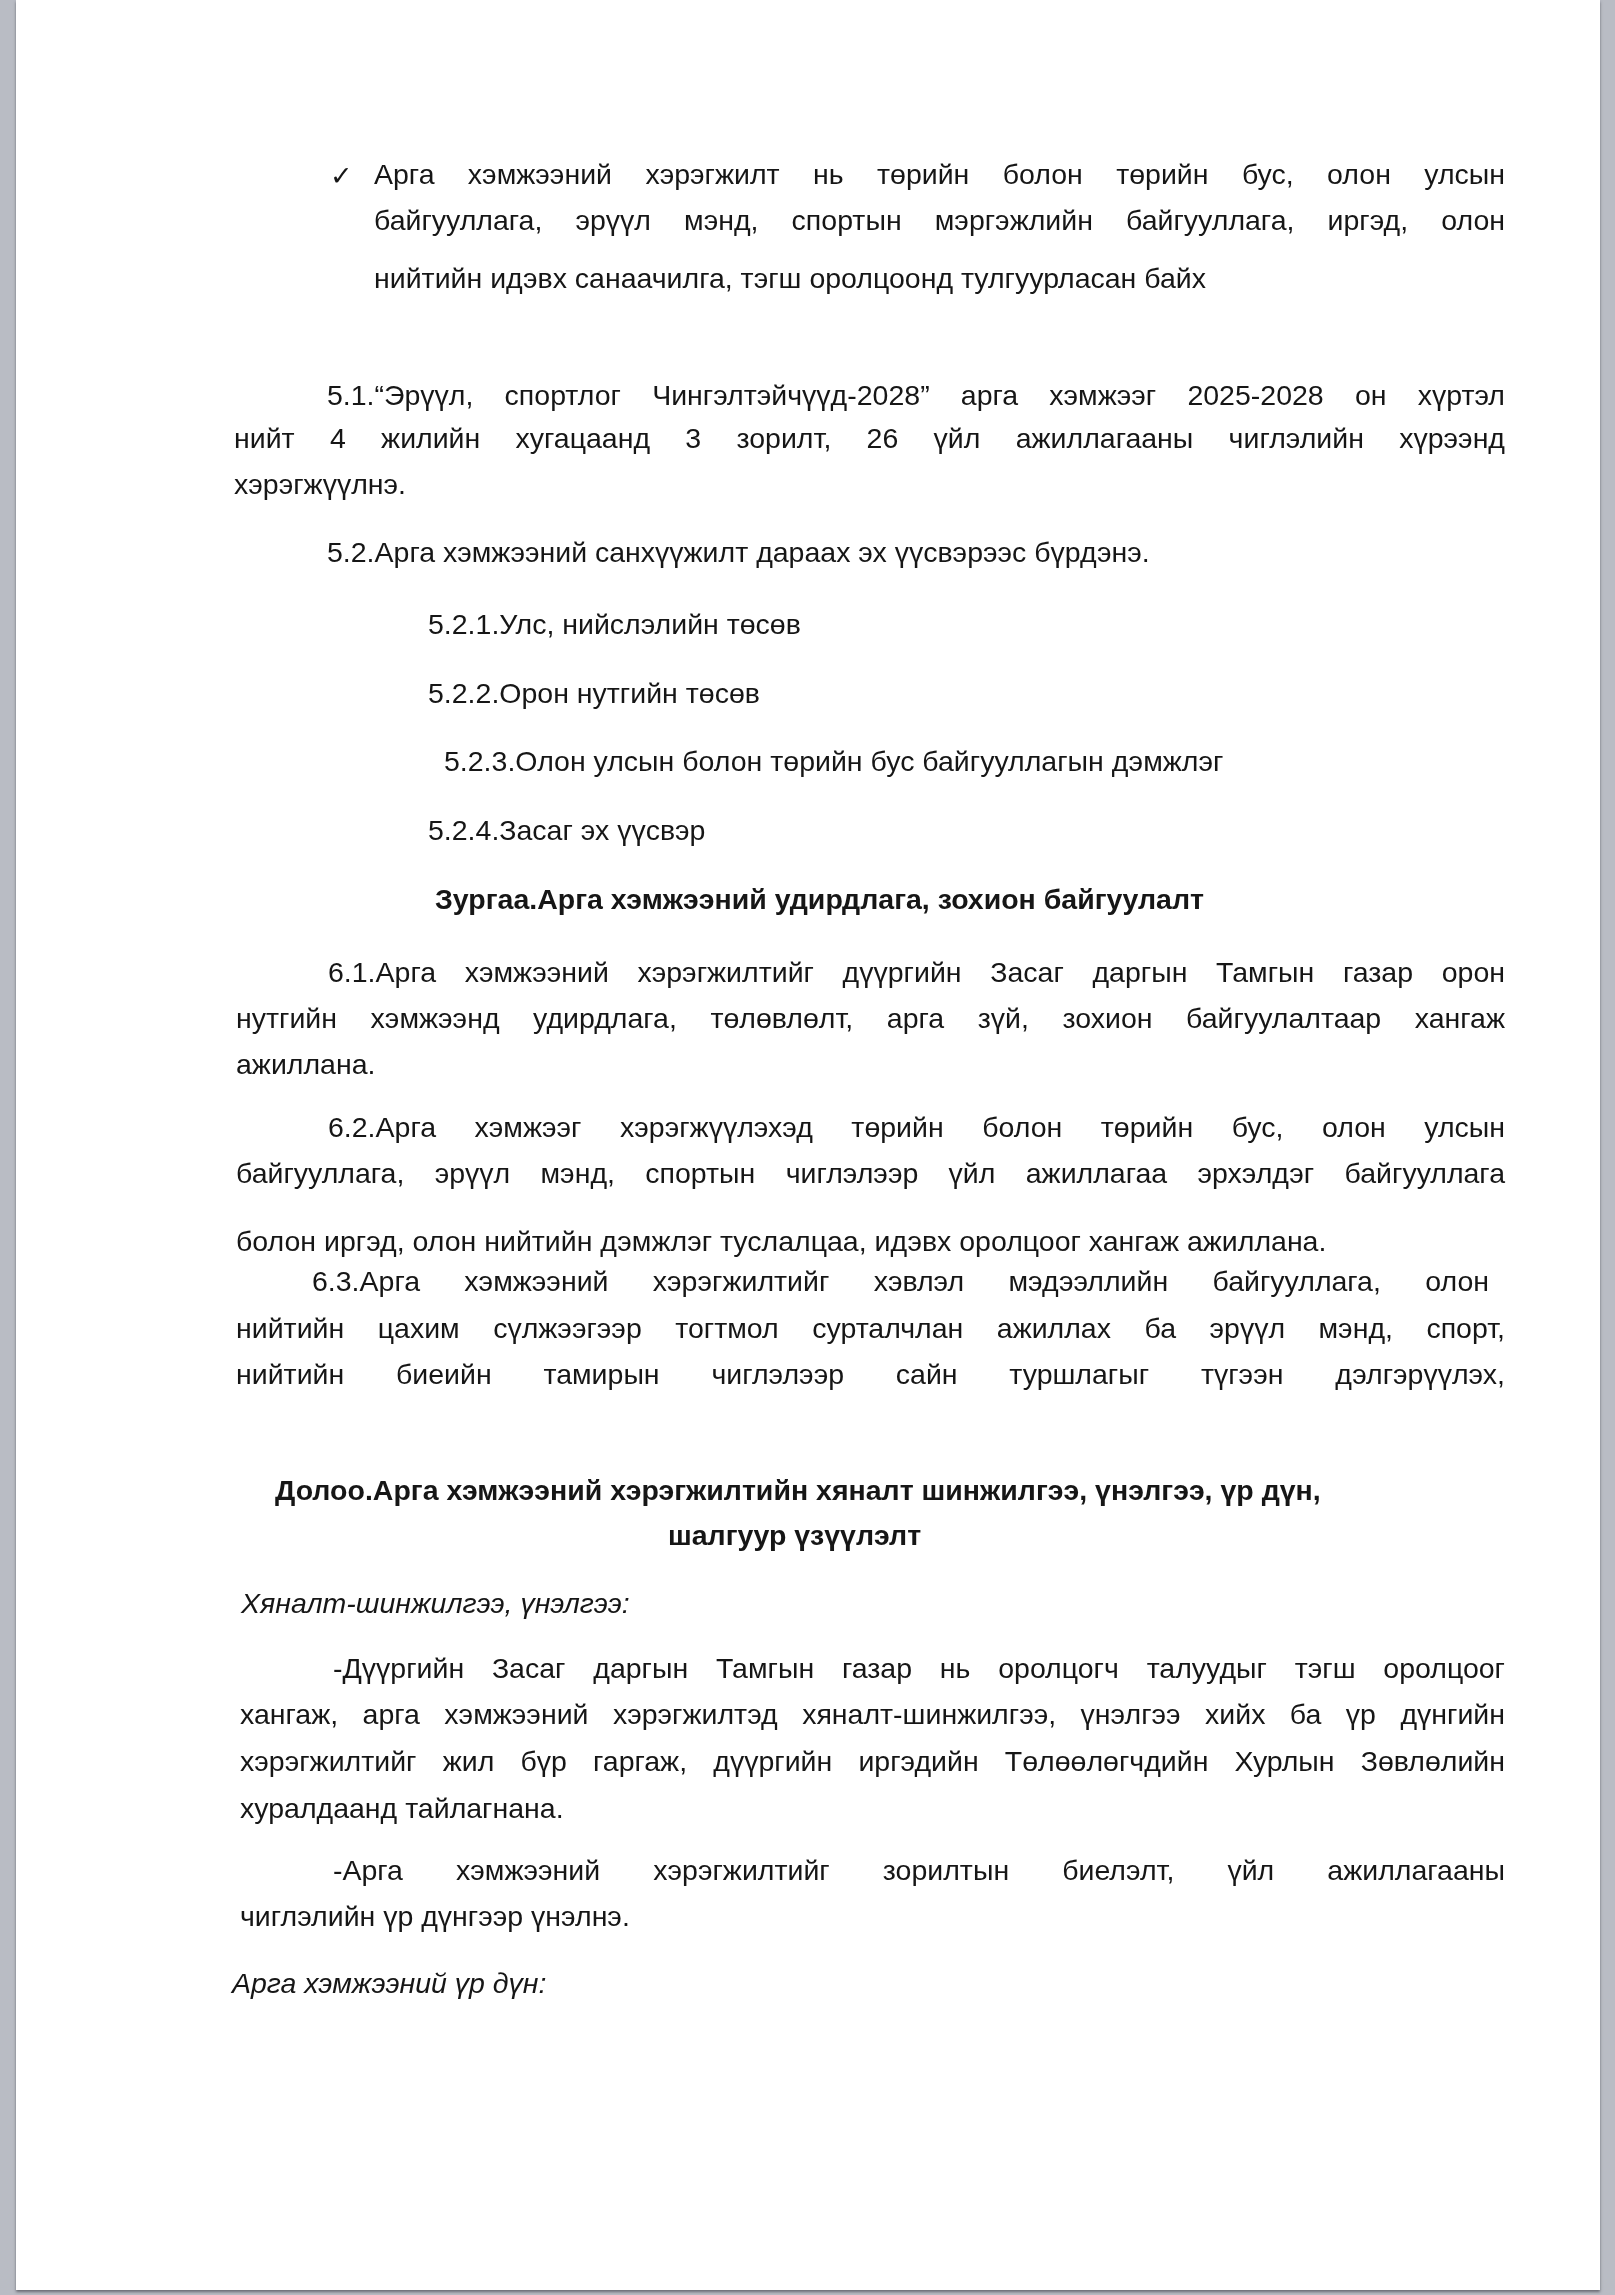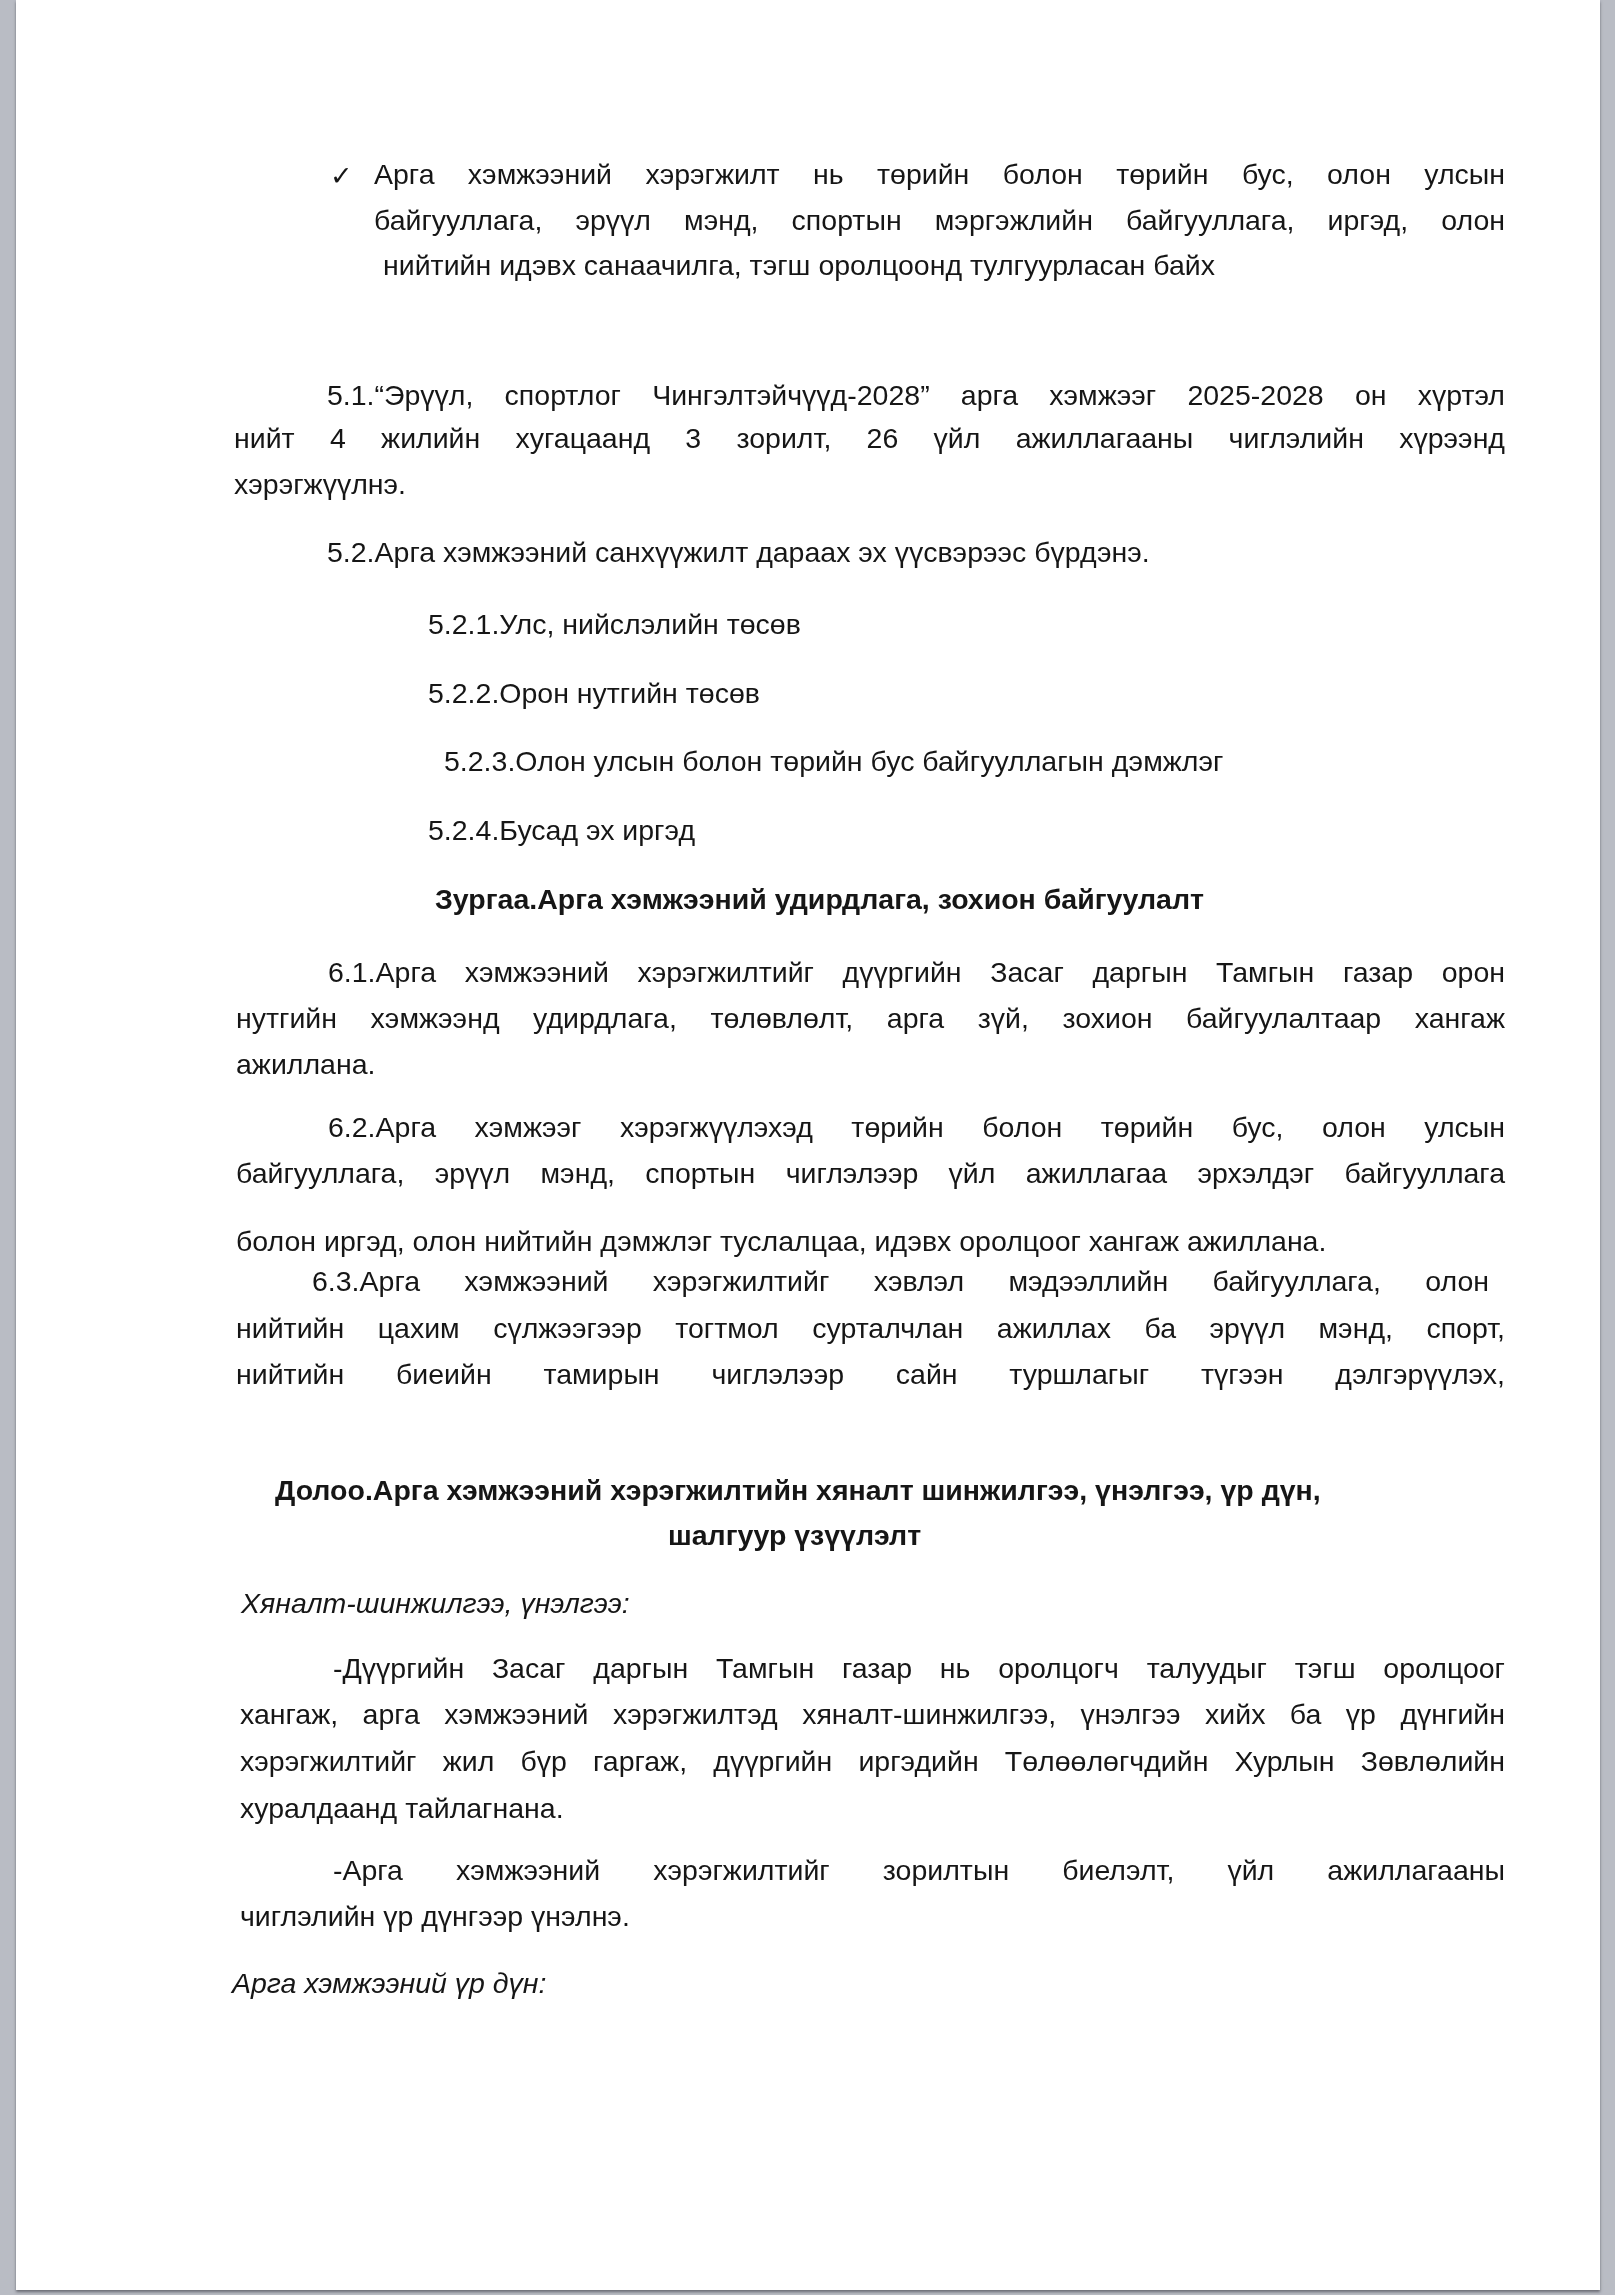--- a/index.html
+++ b/index.html
@@ -38,33 +38,33 @@
   }
 </style>
 </head>
 <body>
 
 <div class="page">
 
   <span class="check" style="left:314px; top:159px;">✓</span>
   <div class="line justify" style="left:358px; top:157px; width:1131px;">Арга хэмжээний  хэрэгжилт нь төрийн болон төрийн бус, олон улсын</div>
   <div class="line justify" style="left:358px; top:203px; width:1131px;">байгууллага, эрүүл мэнд, спортын мэргэжлийн байгууллага, иргэд, олон</div>
-  <div class="line" style="left:358px; top:248px;margin-left:9px;">нийтийн идэвх санаачилга, тэгш оролцоонд тулгуурласан байх</div>
+  <div class="line" style="left:358px; top:261px;">нийтийн идэвх санаачилга, тэгш оролцоонд тулгуурласан байх</div>
 
 
   <div class="line justify" style="left:311px; top:378px; width:1178px;">5.1.“Эрүүл, спортлог Чингэлтэйчүүд-2028” арга хэмжээг 2025-2028 он хүртэл</div>
   <div class="line justify" style="left:218px; top:421px; width:1271px;">нийт 4 жилийн хугацаанд 3 зорилт, 26 үйл ажиллагааны чиглэлийн хүрээнд</div>
   <div class="line" style="left:218px; top:467px;">хэрэгжүүлнэ.</div>
 
   <div class="line" style="left:311px; top:535px;">5.2.Арга хэмжээний санхүүжилт дараах эх үүсвэрээс бүрдэнэ.</div>
 
   <div class="line" style="left:412px; top:607px;">5.2.1.Улс, нийслэлийн төсөв</div>
   <div class="line" style="left:412px; top:676px;">5.2.2.Орон нутгийн төсөв</div>
   <div class="line" style="left:428px; top:744px;">5.2.3.Олон улсын болон төрийн бус байгууллагын дэмжлэг</div>
-  <div class="line" style="left:412px; top:813px;">5.2.4.Бусад эх иргэд</div>
+  <div class="line" style="left:412px; top:813px;">5.2.4.Засаг эх үүсвэр</div>
 
   <div class="line bold" style="left:407px; top:882px;margin-left:12px;">Зургаа.Арга хэмжээний удирдлага, зохион байгуулалт</div>
 
   <div class="line justify" style="left:312px; top:955px; width:1177px;">6.1.Арга хэмжээний хэрэгжилтийг дүүргийн Засаг даргын Тамгын газар орон</div>
   <div class="line justify" style="left:220px; top:1001px; width:1269px;">нутгийн хэмжээнд удирдлага, төлөвлөлт, арга зүй, зохион байгуулалтаар хангаж</div>
   <div class="line" style="left:220px; top:1047px;">ажиллана.</div>
 
   <div class="line justify" style="left:312px; top:1110px; width:1177px;">6.2.Арга хэмжээг хэрэгжүүлэхэд төрийн болон төрийн бус, олон улсын</div>
   <div class="line justify" style="left:220px; top:1156px; width:1269px;">байгууллага, эрүүл мэнд, спортын чиглэлээр үйл ажиллагаа эрхэлдэг байгууллага</div>
   <div class="line" style="left:220px; top:1224px;">болон иргэд, олон нийтийн дэмжлэг туслалцаа, идэвх оролцоог хангаж ажиллана.</div>

